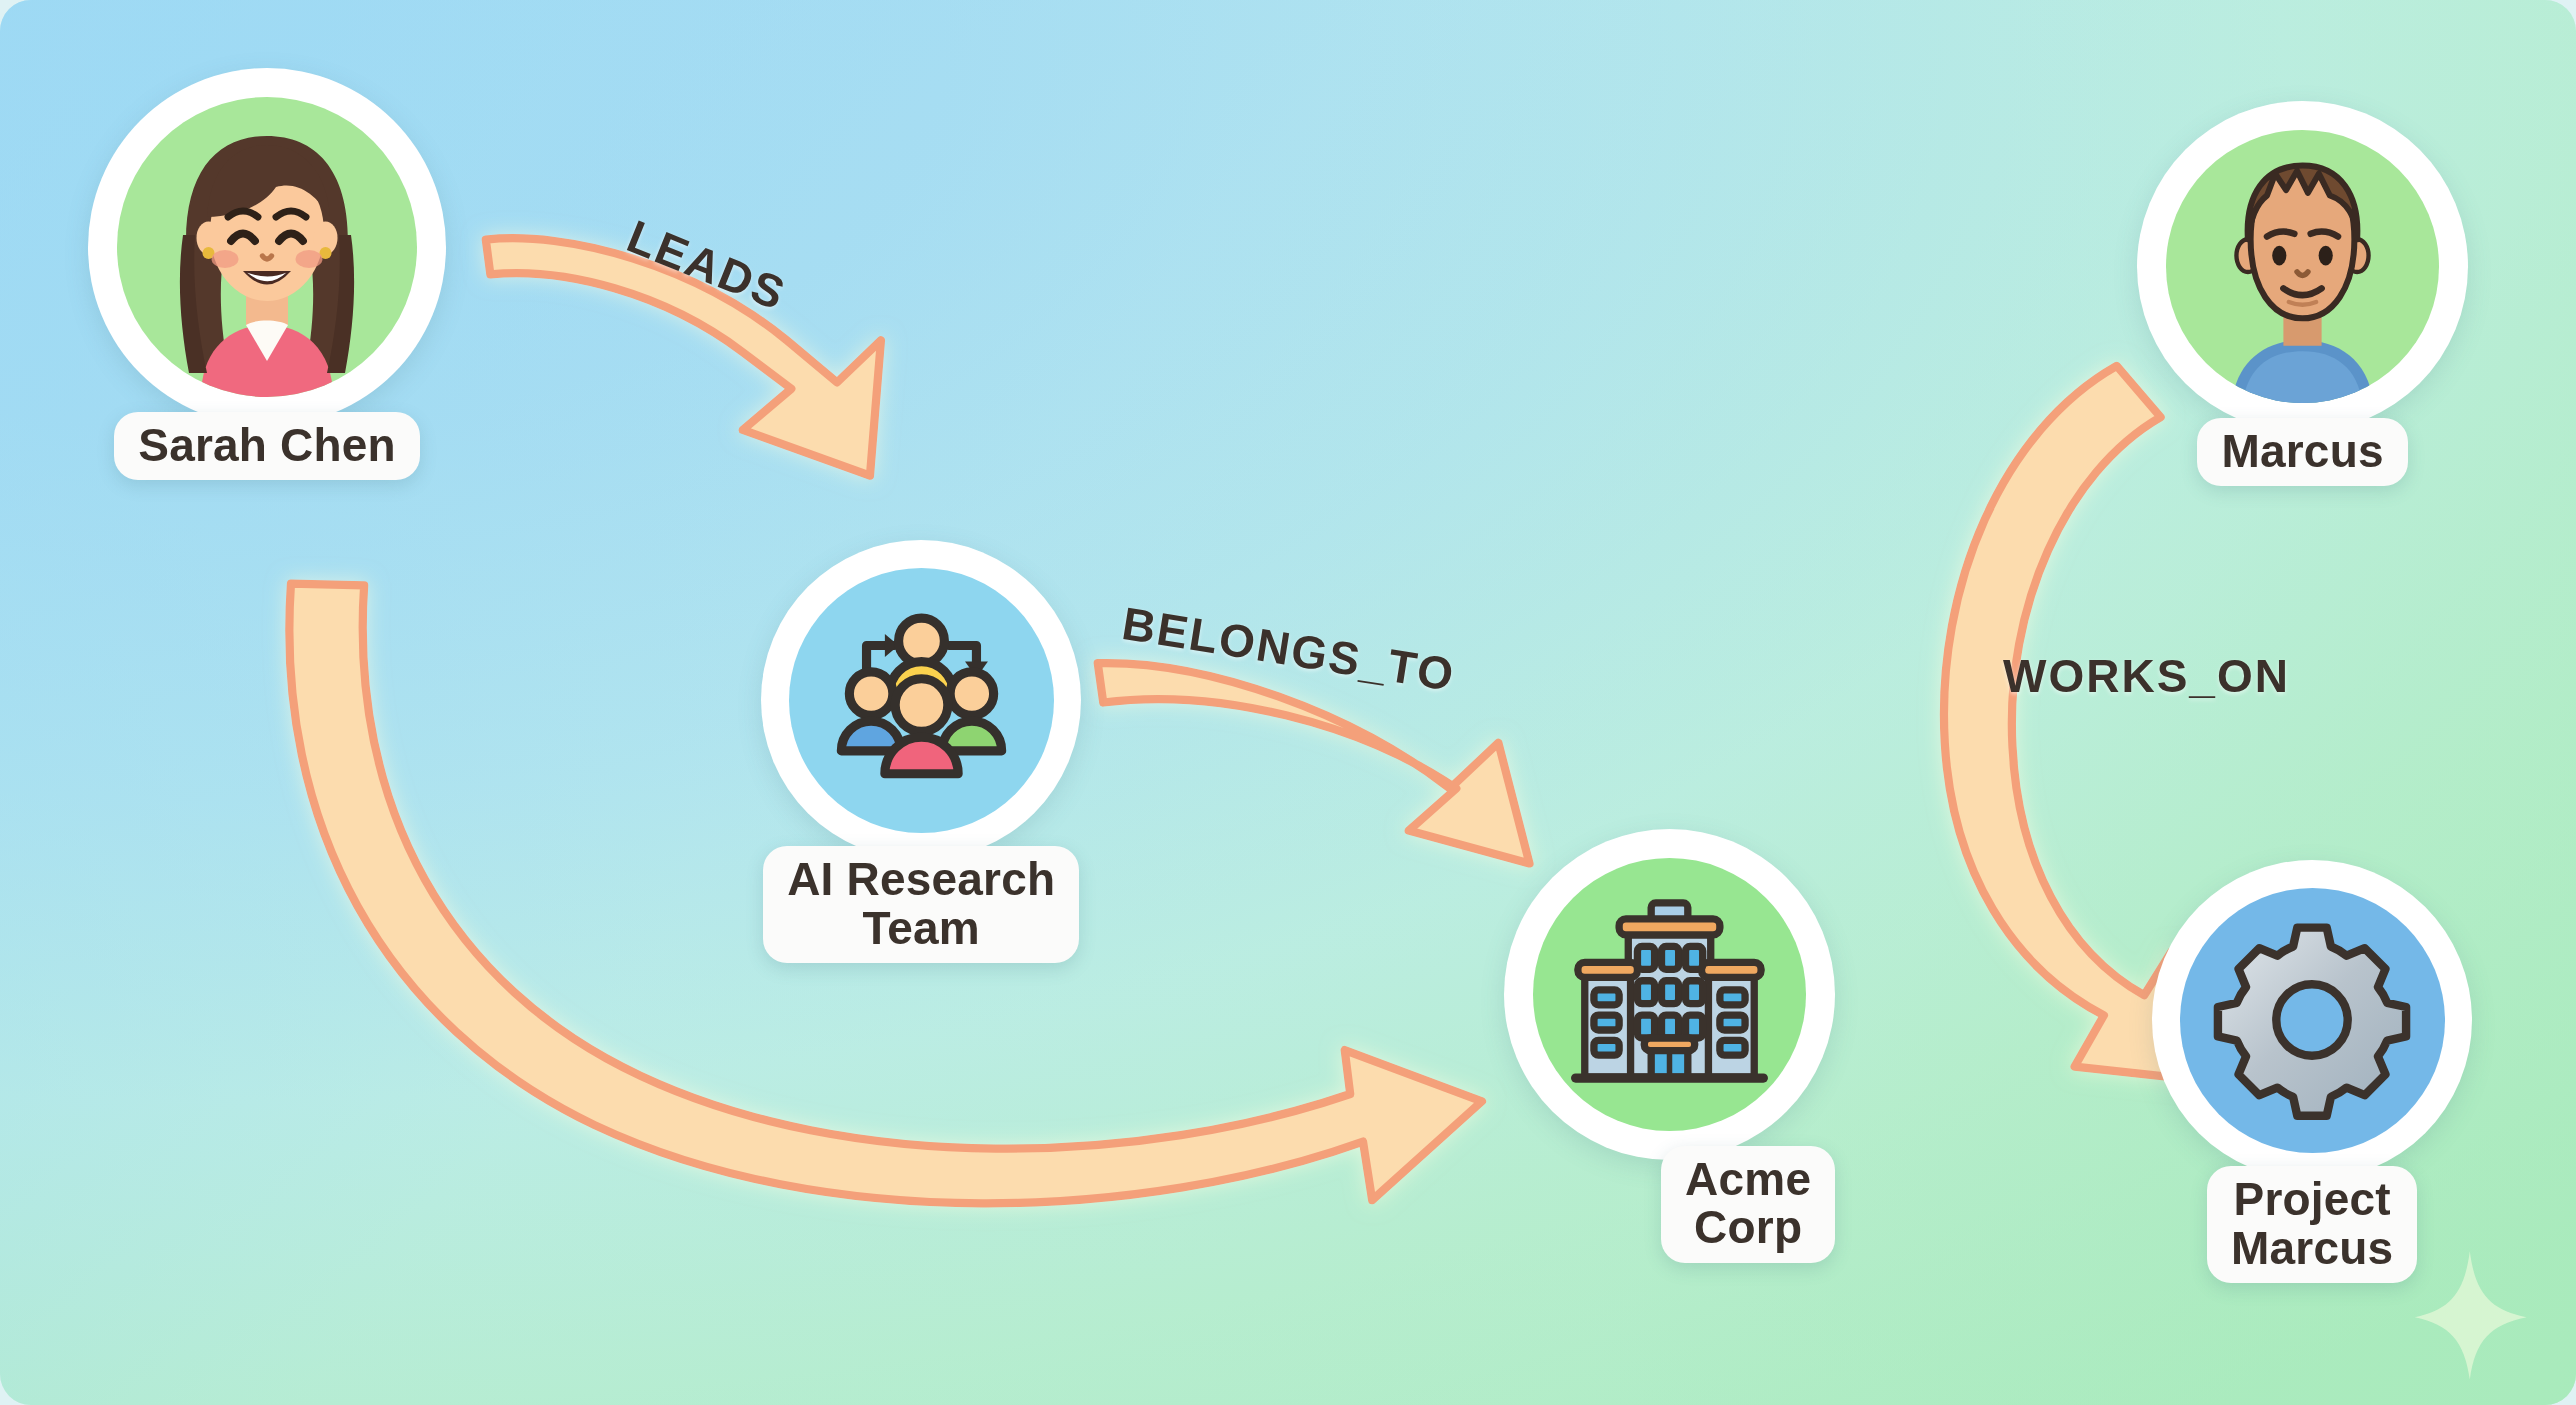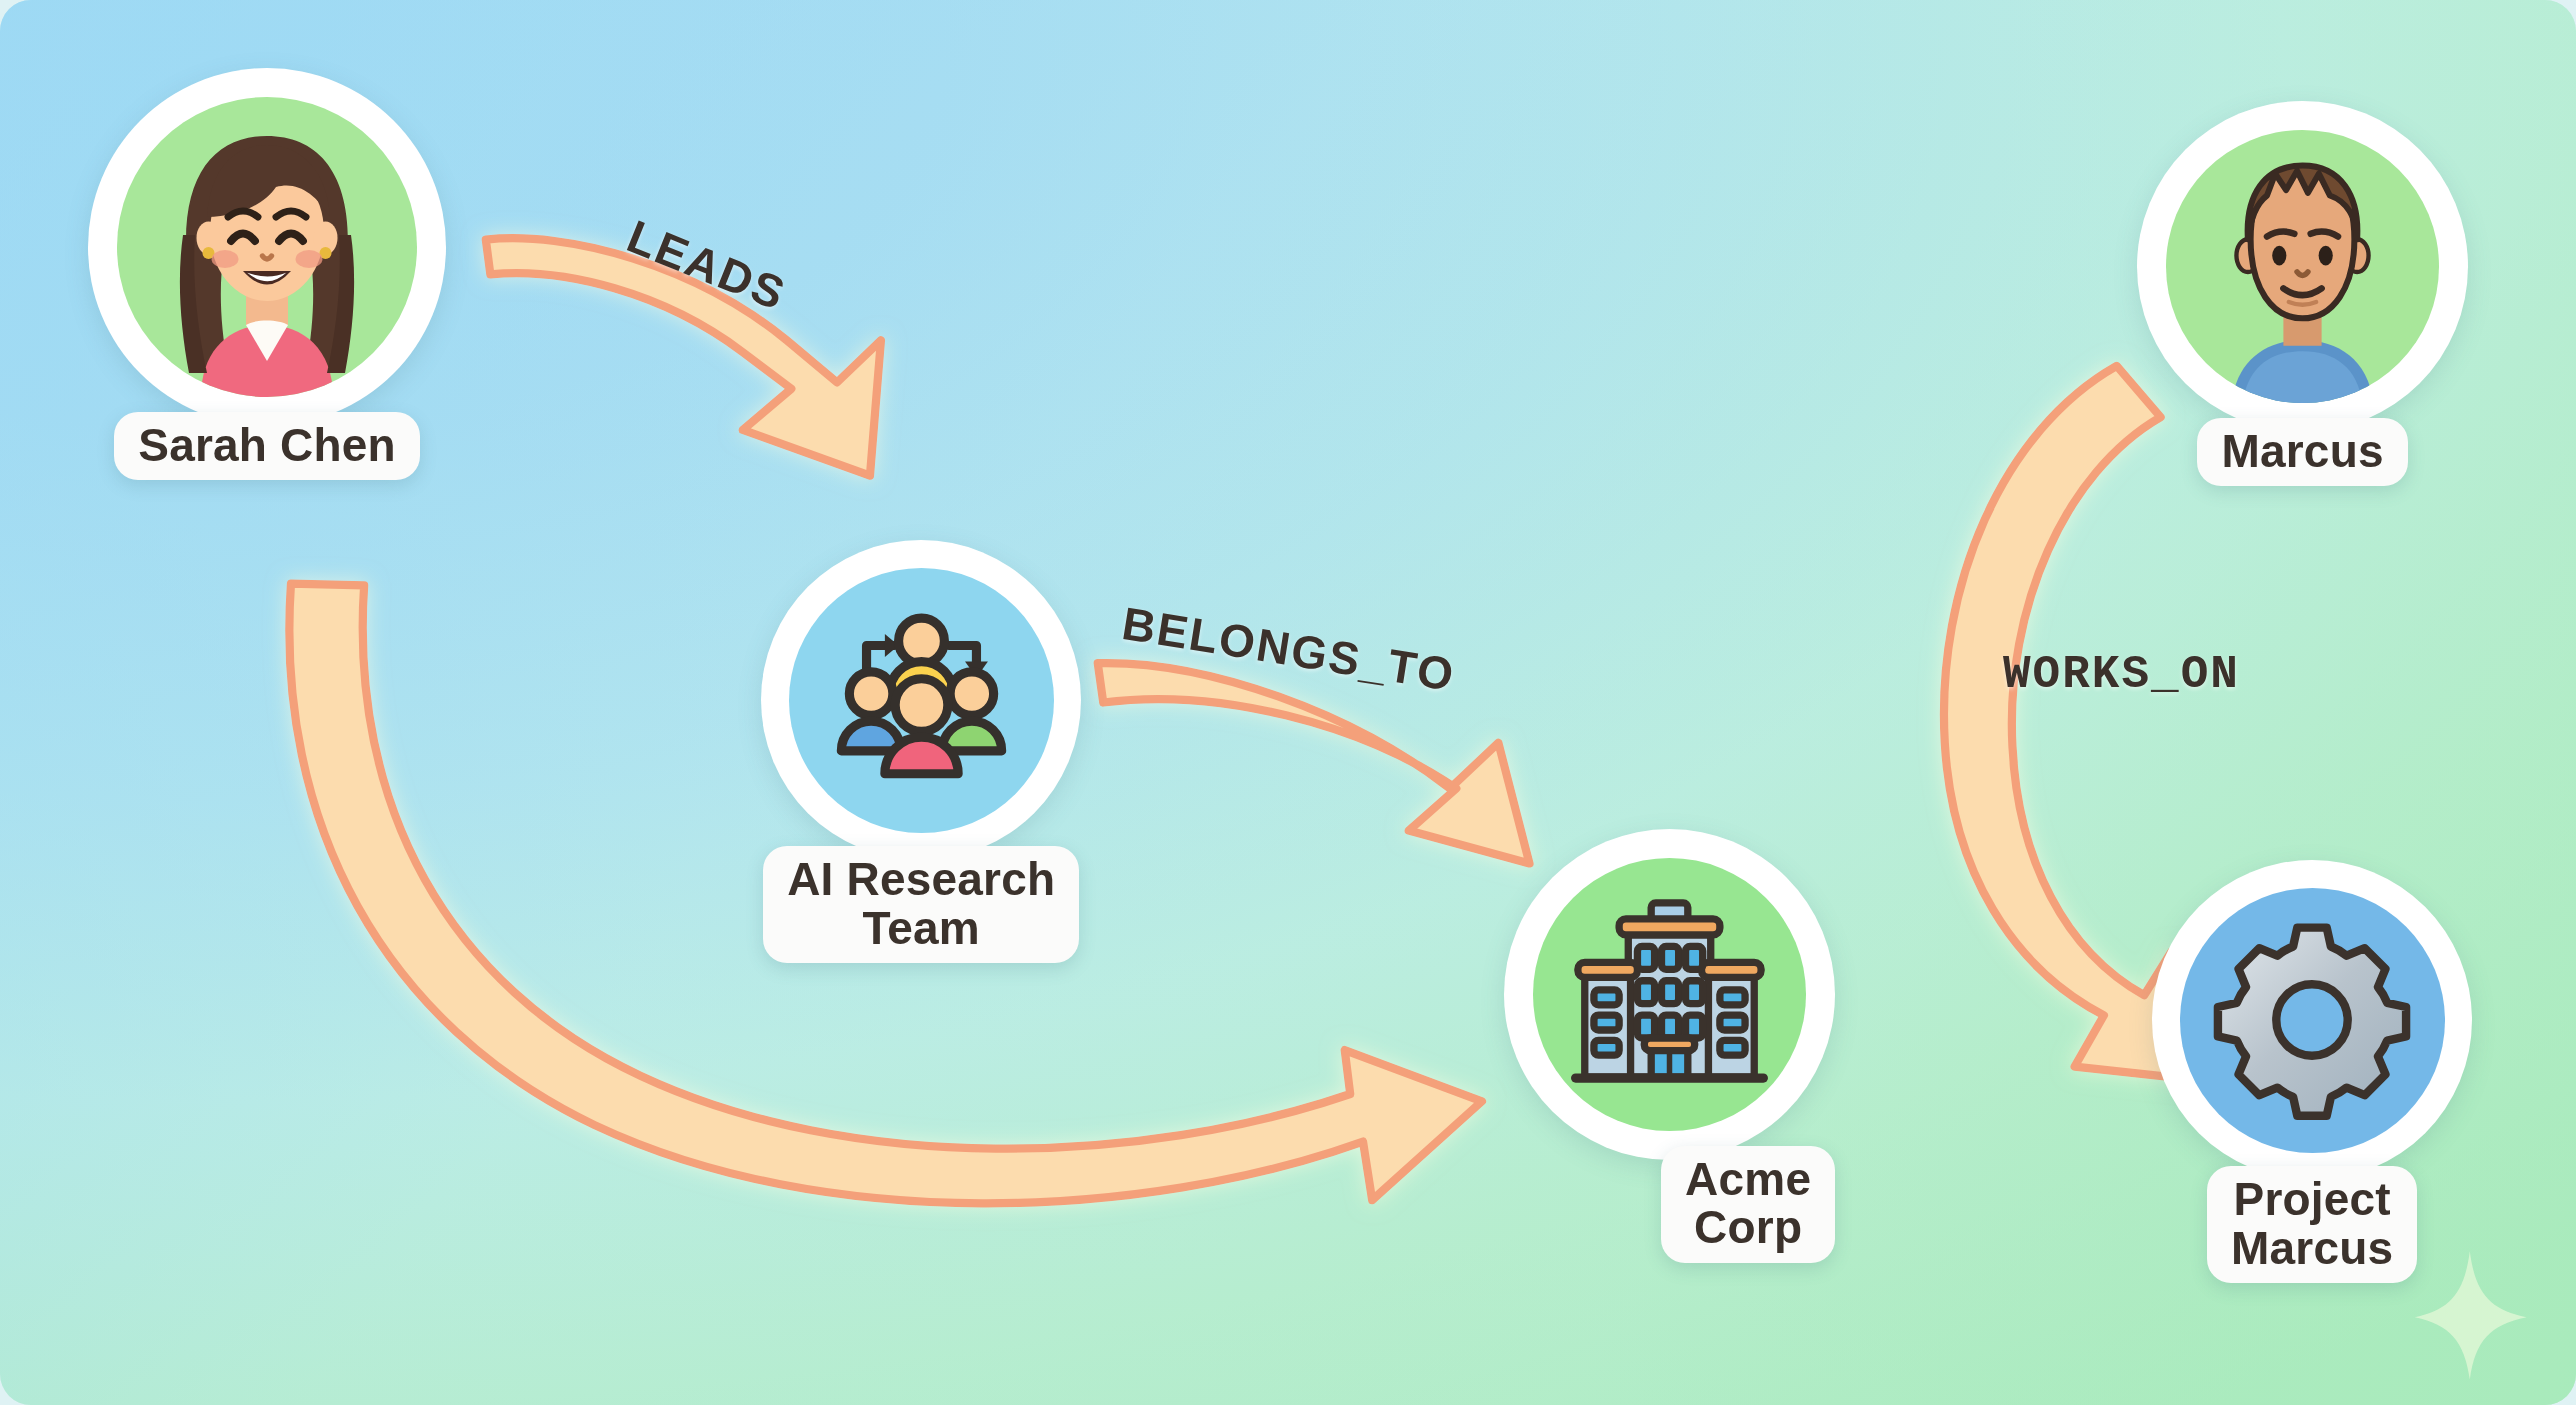--- a/index.html
+++ b/index.html
@@ -304,16 +304,16 @@
     </div>
     <div class="node-label">Project
 Marcus</div>
   </div>
 
   <div class="edge-label" style="left:640px;top:209px;transform:rotate(22deg);transform-origin:left top;">LEADS</div>
 
   <div class="edge-label" style="left:1127px;top:596px;transform:rotate(9deg);transform-origin:left top;">BELONGS_TO</div>
 
 
-  <div class="edge-label" style="left:2003px;top:649px;font-family:Liberation Mono, monospace;">WORKS_ON</div>
+  <div class="edge-label" style="left:2003px;top:649px;">WORKS_ON</div>
 
 </div>
 
 
 </body></html>

